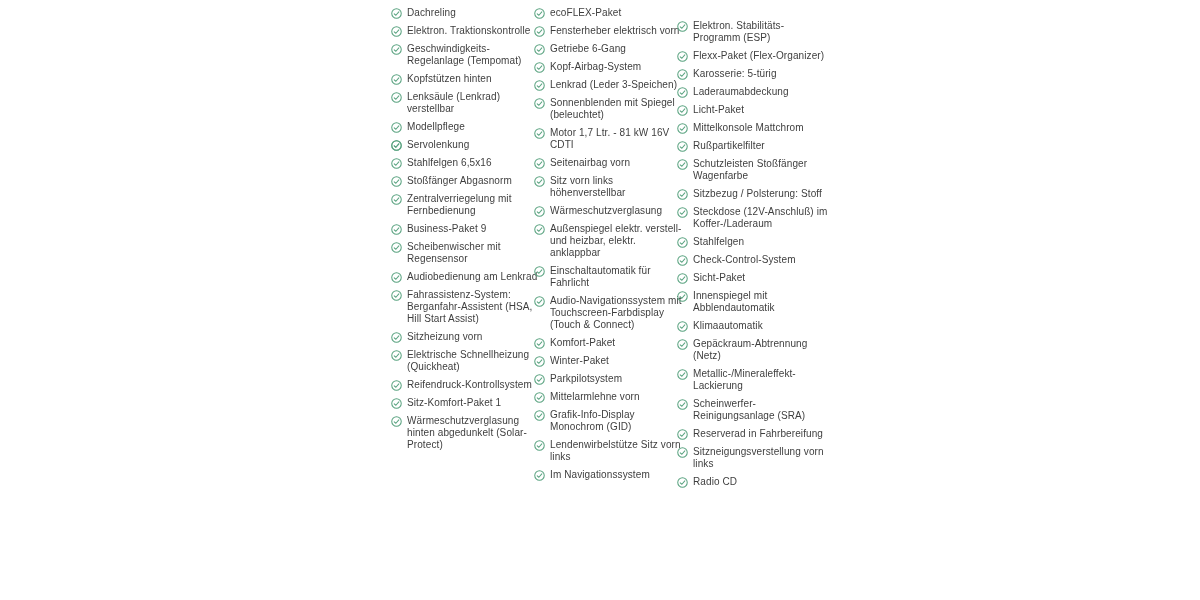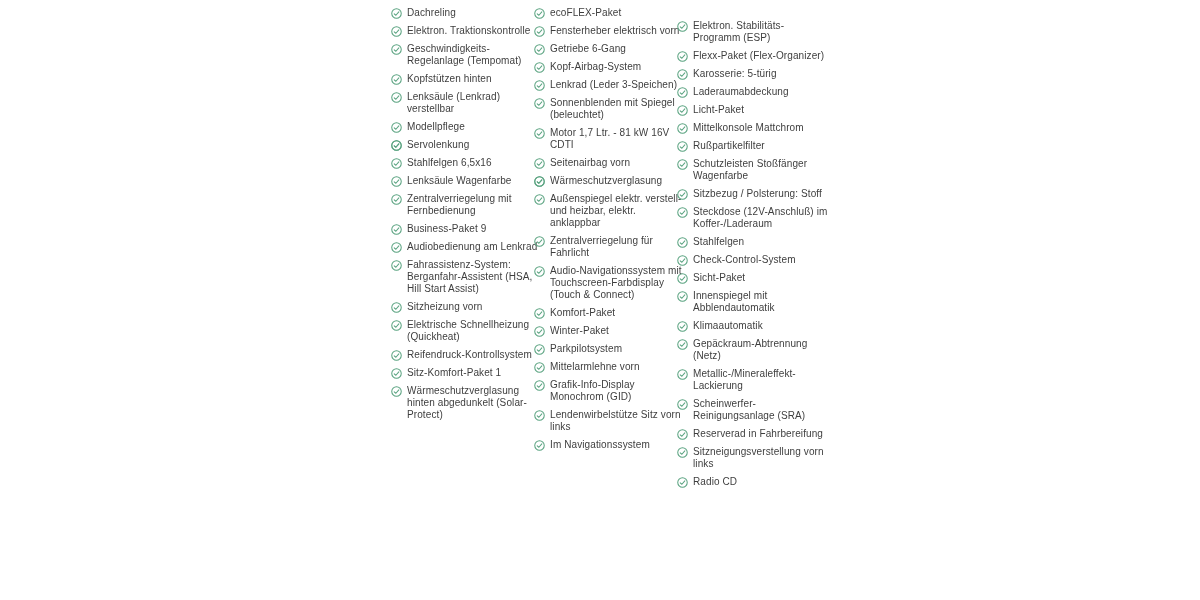--- a/index.html
+++ b/index.html
@@ -149,40 +149,50 @@
           </span>
           <span class="label">Stahlfelgen 6,5x16</span>
         </div>
         <div class="item">
           <span class="icon">
             <svg viewBox="0 0 16 16" aria-hidden="true">
               <circle cx="8" cy="8" r="6.9" fill="none" stroke="currentColor" stroke-width="1.5"></circle>
               <path d="M4.7 8.4 L7.1 10.6 L11.4 5.6" fill="none" stroke="currentColor" stroke-width="1.5" stroke-linecap="round" stroke-linejoin="round"></path>
             </svg>
           </span>
-          <span class="label">Lenksäule Wagenfarbe</span>
+          <span class="label">Stoßfänger Abgasnorm</span>
         </div>
         <div class="item">
           <span class="icon">
             <svg viewBox="0 0 16 16" aria-hidden="true">
               <circle cx="8" cy="8" r="6.9" fill="none" stroke="currentColor" stroke-width="1.5"></circle>
               <path d="M4.7 8.4 L7.1 10.6 L11.4 5.6" fill="none" stroke="currentColor" stroke-width="1.5" stroke-linecap="round" stroke-linejoin="round"></path>
             </svg>
           </span>
           <span class="label">Zentralverriegelung mit
 Fernbedienung</span>
         </div>
         <div class="item">
           <span class="icon">
             <svg viewBox="0 0 16 16" aria-hidden="true">
               <circle cx="8" cy="8" r="6.9" fill="none" stroke="currentColor" stroke-width="1.5"></circle>
               <path d="M4.7 8.4 L7.1 10.6 L11.4 5.6" fill="none" stroke="currentColor" stroke-width="1.5" stroke-linecap="round" stroke-linejoin="round"></path>
             </svg>
           </span>
           <span class="label">Business-Paket 9</span>
+        </div>
+        <div class="item">
+          <span class="icon">
+            <svg viewBox="0 0 16 16" aria-hidden="true">
+              <circle cx="8" cy="8" r="6.9" fill="none" stroke="currentColor" stroke-width="1.5"></circle>
+              <path d="M4.7 8.4 L7.1 10.6 L11.4 5.6" fill="none" stroke="currentColor" stroke-width="1.5" stroke-linecap="round" stroke-linejoin="round"></path>
+            </svg>
+          </span>
+          <span class="label">Scheibenwischer mit
+Regensensor</span>
         </div>
         <div class="item">
           <span class="icon">
             <svg viewBox="0 0 16 16" aria-hidden="true">
               <circle cx="8" cy="8" r="6.9" fill="none" stroke="currentColor" stroke-width="1.5"></circle>
               <path d="M4.7 8.4 L7.1 10.6 L11.4 5.6" fill="none" stroke="currentColor" stroke-width="1.5" stroke-linecap="round" stroke-linejoin="round"></path>
             </svg>
           </span>
           <span class="label">Audiobedienung am Lenkrad</span>
         </div>
@@ -321,20 +331,22 @@
           </span>
           <span class="label">Seitenairbag vorn</span>
         </div>
         <div class="item">
           <span class="icon">
             <svg viewBox="0 0 16 16" aria-hidden="true">
               <circle cx="8" cy="8" r="6.9" fill="none" stroke="currentColor" stroke-width="1.5"></circle>
               <path d="M4.7 8.4 L7.1 10.6 L11.4 5.6" fill="none" stroke="currentColor" stroke-width="1.5" stroke-linecap="round" stroke-linejoin="round"></path>
             </svg>
           </span>
+          <span class="label">Sitz vorn links
+höhenverstellbar</span>
         </div>
         <div class="item">
           <span class="icon">
             <svg viewBox="0 0 16 16" aria-hidden="true">
               <circle cx="8" cy="8" r="6.9" fill="none" stroke="currentColor" stroke-width="1.5"></circle>
               <path d="M4.7 8.4 L7.1 10.6 L11.4 5.6" fill="none" stroke="currentColor" stroke-width="1.5" stroke-linecap="round" stroke-linejoin="round"></path>
             </svg>
           </span>
           <span class="label">Wärmeschutzverglasung</span>
         </div>
@@ -349,21 +361,21 @@
 und heizbar, elektr.
 anklappbar</span>
         </div>
         <div class="item">
           <span class="icon">
             <svg viewBox="0 0 16 16" aria-hidden="true">
               <circle cx="8" cy="8" r="6.9" fill="none" stroke="currentColor" stroke-width="1.5"></circle>
               <path d="M4.7 8.4 L7.1 10.6 L11.4 5.6" fill="none" stroke="currentColor" stroke-width="1.5" stroke-linecap="round" stroke-linejoin="round"></path>
             </svg>
           </span>
-          <span class="label">Zentralverriegelung für
+          <span class="label">Einschaltautomatik für
 Fahrlicht</span>
         </div>
         <div class="item">
           <span class="icon">
             <svg viewBox="0 0 16 16" aria-hidden="true">
               <circle cx="8" cy="8" r="6.9" fill="none" stroke="currentColor" stroke-width="1.5"></circle>
               <path d="M4.7 8.4 L7.1 10.6 L11.4 5.6" fill="none" stroke="currentColor" stroke-width="1.5" stroke-linecap="round" stroke-linejoin="round"></path>
             </svg>
           </span>
           <span class="label">Audio-Navigationssystem mit

